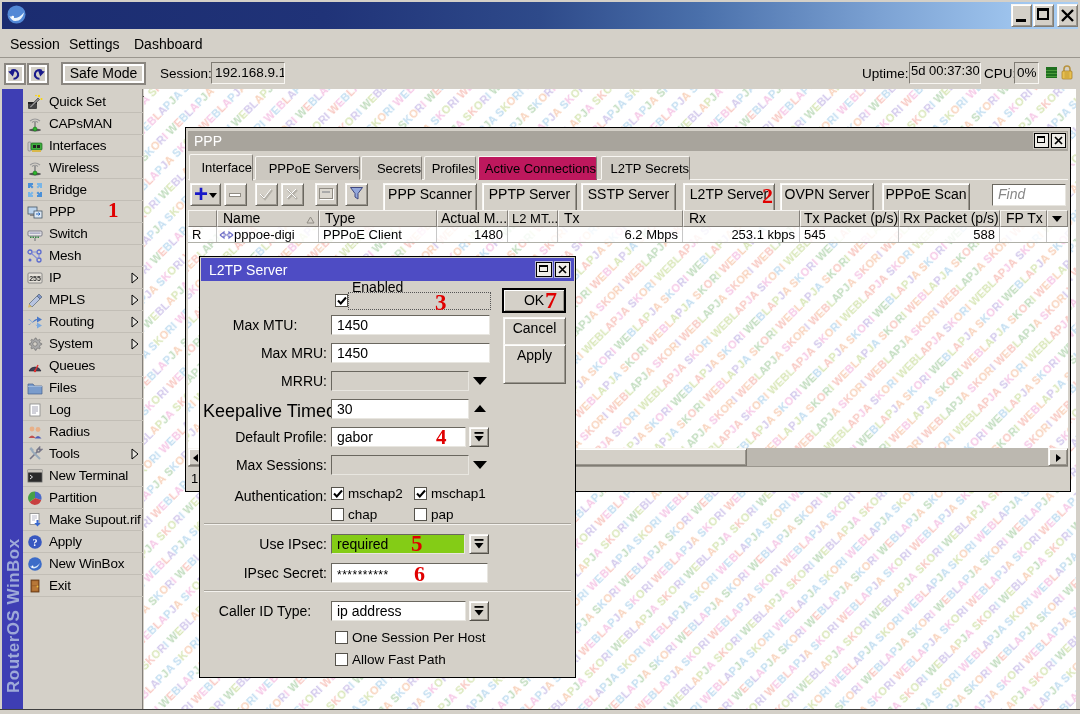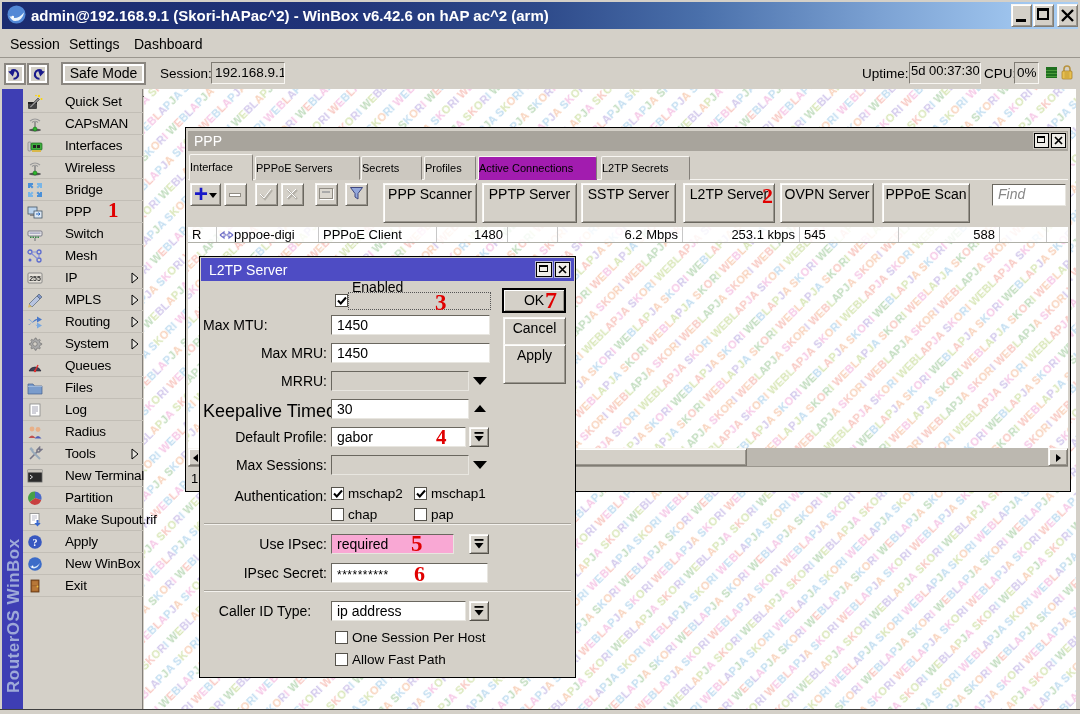--- a/index.html
+++ b/index.html
@@ -16,53 +16,51 @@
   padding:2px 5px;font-size:14px;line-height:15px;white-space:nowrap;
   overflow:hidden}
 .cb {position:absolute;width:13px;height:13px;background:#fff;
   border:1px solid #55524b}
 .cbtn {position:absolute;width:20px;height:20px;border:1px solid;
   border-color:#f8f6f2 #55524b #55524b #f8f6f2;background:#d4d0c8;
   box-shadow:inset 1px 1px 0 #fff,inset -1px -1px 0 #9a968e;
   text-align:center;line-height:16px}
 .sitem {position:absolute;left:23px;width:120px;height:22px;
   border-bottom:1px solid #c2beb6;font-size:13.5px}
-.slab {position:absolute;left:42px;top:3px;white-space:nowrap;
+.slab {position:absolute;left:26px;top:3px;white-space:nowrap;
   letter-spacing:-0.2px}
 .btn {position:absolute;height:40px;border:1px solid;
   border-color:#f8f6f2 #6a675f #6a675f #f8f6f2;background:#d4d0c8;
   box-shadow:inset 1px 1px 0 #fff,inset -1px -1px 0 #9a968e;
   text-align:center;font-size:14px;line-height:21px;white-space:nowrap}
 .tbtn {position:absolute;top:55px;height:23px;border:1px solid;
   border-color:#f8f6f2 #6a675f #6a675f #f8f6f2;background:#d4d0c8;
   box-shadow:inset 1px 1px 0 #fff,inset -1px -1px 0 #9a968e}
 .hcell {position:absolute;top:0;height:17px;background:#d4d0c8;
   border-top:1px solid #f6f4f0;border-left:1px solid #f6f4f0;
   border-right:1px solid #84807a;border-bottom:1px solid #84807a;
   font-size:14px;line-height:15px;padding-left:5px;white-space:nowrap;
   overflow:hidden}
 .rcell {position:absolute;top:0;height:15px;font-size:13px;
   line-height:15px;padding:0 4px;white-space:nowrap;overflow:hidden;
   border-right:1px solid #c8c8c8}
-.tab {position:absolute;font-size:11px;text-align:left;
+.tab {position:absolute;font-size:13px;text-align:right;
   border:1px solid;border-color:#f8f6f2 #84807a transparent #f8f6f2;
   border-radius:2px 2px 0 0;overflow:hidden}
 </style></head><body>
 
 <div class="abs" style="left:0;top:0;width:1080px;height:29px;
  background:linear-gradient(90deg,#1b2c70 0%,#203378 30%,#2e4a8a 50%,
  #4a70ab 65%,#7da3d4 82%,#a0c6ef 95%,#aacef2 100%);
  border:2px solid #d4d0c8;border-bottom:none">
   <svg width="19" height="19" viewBox="0 0 16 16" style="position:absolute;left:5px;top:3px">
     <circle cx="8" cy="8" r="7.6" fill="#5288d6"></circle>
     <path d="M2 9 Q7.5 14 14.5 6 Q13 13 7 13.5 Q3.5 13.2 2 9Z" fill="#eaf4fc"></path>
       <circle cx="4.8" cy="10.2" r="1.2" fill="#fff"></circle>
   </svg>
-  <span style="position:absolute;left:29px;top:5px;color:#fff;
-    font-weight:bold;font-size:15px">admin@192.168.9.1 (Skori-hAPac^2) - WinBox v6.42.6 on hAP ac^2 (arm)</span>
   <div class="raised" style="position:absolute;left:1009px;top:2px;width:21px;
     height:23px">
       <div style="position:absolute;left:4px;top:14px;width:10px;
     height:3px;background:#000"></div>
     </div>
   <div class="raised" style="position:absolute;left:1031px;top:2px;width:21px;
     height:23px">
       <div style="position:absolute;left:3px;top:3px;width:12px;
     height:12px;border:2px solid #000;border-top-width:3px"></div>
     </div>
@@ -388,21 +386,21 @@
 
   <div class="abs" style="left:2px;top:51px;width:880px;height:1px;
     background:#f6f4f0"></div>
   <div class="tab" style="left:69px;top:28px;width:105px;height:24px;
     background:#ccc8c0;line-height:23px">PPPoE Servers</div>
   <div class="tab" style="left:175px;top:28px;width:61px;height:24px;
     background:#ccc8c0;line-height:23px">Secrets</div>
   <div class="tab" style="left:238px;top:28px;width:52px;height:24px;
     background:#ccc8c0;line-height:23px">Profiles</div>
   <div class="tab" style="left:292px;top:28px;width:119px;height:24px;
-    background:#a21caf;line-height:23px">Active Connections</div>
+    background:#be185d;line-height:23px">Active Connections</div>
   <div class="tab" style="left:415px;top:28px;width:89px;height:24px;
     background:#ccc8c0;line-height:23px">L2TP Secrets</div>
   <div class="tab" style="left:3px;top:26px;width:64px;height:27px;
     background:#d4d0c8;line-height:25px;z-index:3">Interface</div>
 
   <div class="tbtn" style="left:4px;width:31px">
     <span style="position:absolute;left:3px;top:-4px;color:#1818c8;
       font-size:24px;font-weight:bold">+</span>
     <span style="position:absolute;right:3px;top:9px;width:0;height:0;
       border:4px solid transparent;border-top:5px solid #000;
@@ -456,20 +454,41 @@
           <text x="-51.7" y="52" font-family="Liberation Sans" font-size="11" font-weight="bold" opacity="0.62"><tspan fill="#b8a8e0">S</tspan><tspan fill="#f0a8d8">K</tspan><tspan fill="#f4b894">O</tspan><tspan fill="#9ecae8">R</tspan><tspan fill="#f4b894">I</tspan> <tspan fill="#c2d88e">W</tspan><tspan fill="#c2d88e">E</tspan><tspan fill="#c2d88e">B</tspan><tspan fill="#c2d88e">L</tspan><tspan fill="#f4a89e">A</tspan><tspan fill="#f4a89e">P</tspan><tspan fill="#f0a8d8">J</tspan><tspan fill="#f4a89e">A</tspan> </text>
           <text x="51.0" y="52" font-family="Liberation Sans" font-size="11" font-weight="bold" opacity="0.62"><tspan fill="#b8a8e0">S</tspan><tspan fill="#f0a8d8">K</tspan><tspan fill="#f4b894">O</tspan><tspan fill="#9ecae8">R</tspan><tspan fill="#f4b894">I</tspan> <tspan fill="#c2d88e">W</tspan><tspan fill="#c2d88e">E</tspan><tspan fill="#c2d88e">B</tspan><tspan fill="#c2d88e">L</tspan><tspan fill="#f4a89e">A</tspan><tspan fill="#f4a89e">P</tspan><tspan fill="#f0a8d8">J</tspan><tspan fill="#f4a89e">A</tspan> </text>
           <text x="-25.7" y="72" font-family="Liberation Sans" font-size="11" font-weight="bold" opacity="0.62"><tspan fill="#f4b894">S</tspan><tspan fill="#9ecae8">K</tspan><tspan fill="#f0a8d8">O</tspan><tspan fill="#b8a8e0">R</tspan><tspan fill="#f0a8d8">I</tspan> <tspan fill="#9cc898">W</tspan><tspan fill="#9cc898">E</tspan><tspan fill="#9ecae8">B</tspan><tspan fill="#c2d88e">L</tspan><tspan fill="#f4a89e">A</tspan><tspan fill="#c2d88e">P</tspan><tspan fill="#b8a8e0">J</tspan><tspan fill="#f4b894">A</tspan> </text>
           <text x="77.0" y="72" font-family="Liberation Sans" font-size="11" font-weight="bold" opacity="0.62"><tspan fill="#f4b894">S</tspan><tspan fill="#9ecae8">K</tspan><tspan fill="#f0a8d8">O</tspan><tspan fill="#b8a8e0">R</tspan><tspan fill="#f0a8d8">I</tspan> <tspan fill="#9cc898">W</tspan><tspan fill="#9cc898">E</tspan><tspan fill="#9ecae8">B</tspan><tspan fill="#c2d88e">L</tspan><tspan fill="#f4a89e">A</tspan><tspan fill="#c2d88e">P</tspan><tspan fill="#b8a8e0">J</tspan><tspan fill="#f4b894">A</tspan> </text>
         </pattern>
       </defs>
     <rect width="880" height="221" fill="#fff"></rect>
     <rect width="880" height="221" fill="url(#wmB)"></rect>
   </svg>
 
+  <div class="abs" style="left:2px;top:82px;width:880px;height:17px">
+    <div class="hcell" style="left:0;width:29px"></div>
+    <div class="hcell" style="left:29px;width:102px">Name
+      <svg width="9" height="8" style="position:absolute;right:3px;top:5px">
+      <path d="M4.5 1 L8 7 H1 Z" fill="none" stroke="#908c84"></path>
+        </svg></div>
+    <div class="hcell" style="left:131px;width:118px">Type</div>
+    <div class="hcell" style="left:249px;width:71px;padding-left:3px">Actual M...</div>
+    <div class="hcell" style="left:320px;width:50px;padding-left:3px;font-size:13px">L2 MT...</div>
+    <div class="hcell" style="left:370px;width:125px">Tx</div>
+    <div class="hcell" style="left:495px;width:117px">Rx</div>
+    <div class="hcell" style="left:612px;width:99px;padding-left:3px">Tx Packet (p/s)</div>
+    <div class="hcell" style="left:711px;width:101px;padding-left:3px">Rx Packet (p/s)</div>
+    <div class="hcell" style="left:812px;width:47px">FP Tx</div>
+    <div class="hcell" style="left:859px;width:21px;border-color:#f6f4f0
+      #84807a #84807a #f6f4f0">
+        <span style="position:absolute;left:4px;top:5px;
+      width:0;height:0;border:5px solid transparent;border-top:6px solid #000;
+      border-bottom:none"></span>
+      </div>
+  </div>
 
   <div class="abs" style="left:2px;top:99px;width:880px;height:16px;
     background:rgba(255,255,255,0.82);border-bottom:1px solid #b0b0a8">
     <div class="rcell" style="left:0;width:29px">R</div>
     <div class="rcell" style="left:29px;width:102px;padding-left:2px">
       <svg width="15" height="10" style="vertical-align:-1px">
       <path d="M1 5 L5 2 V4 H6.5 M14 5 L10 2 V4 H8.5 M6 5 h3" stroke="#7070c8" fill="none" stroke-width="1.2"></path>
       <path d="M1 5 L5 8 V6 H6.5 M14 5 L10 8 V6 H8.5" stroke="#7070c8" fill="none" stroke-width="1.2"></path>
         </svg>pppoe-digi</div>
     <div class="rcell" style="left:131px;width:118px">PPPoE Client</div>
@@ -527,21 +546,21 @@
   pointer-events:none">
   <div style="position:absolute;left:348px;top:292px;width:143px;height:18px;
     border:1px dotted #555"></div>
   <div class="cb" style="left:335px;top:294px">
       <svg width="12" height="12" viewBox="0 0 12 12" style="position:absolute;left:0;top:0">
         <path d="M2 5.5 L4.8 8.5 L10 2.5" stroke="#000" stroke-width="2" fill="none"></path>
       </svg>
     </div>
   <span style="position:absolute;left:352px;top:279px;font-size:14px">Enabled</span>
 
-  <div style="position:absolute;left:203px;top:317px;width:124px;text-align:left;font-size:14px;white-space:nowrap">Max MTU:</div>
+  <div style="position:absolute;left:203px;top:317px;width:124px;text-align:center;font-size:14px;white-space:nowrap">Max MTU:</div>
     <div class="fld" style="left:331px;top:315px;width:159px;background:#fff">1450</div>
   <div style="position:absolute;left:203px;top:345px;width:124px;text-align:right;font-size:14px;white-space:nowrap">Max MRU:</div>
     <div class="fld" style="left:331px;top:343px;width:159px;background:#fff">1450</div>
   <div style="position:absolute;left:203px;top:373px;width:124px;text-align:right;font-size:14px;white-space:nowrap">MRRU:</div>
     <div class="fld" style="left:331px;top:371px;width:138px;background:#d4d0c8"></div>
     <div style="position:absolute;left:473px;top:377px;width:0;height:0;border-left:7px solid transparent;border-right:7px solid transparent;border-top:8px solid #000"></div>
   <div style="position:absolute;left:203px;top:401px;width:124px;text-align:right;font-size:18px;white-space:nowrap">Keepalive Timeout:</div>
     <div class="fld" style="left:331px;top:399px;width:138px;background:#fff">30</div>
     <div style="position:absolute;left:474px;top:405px;width:0;height:0;border-left:6.5px solid transparent;border-right:6.5px solid transparent;border-bottom:7px solid #000"></div>
   <div style="position:absolute;left:203px;top:429px;width:124px;text-align:right;font-size:14px;white-space:nowrap">Default Profile:</div>
@@ -569,21 +588,21 @@
     <span style="position:absolute;left:431px;top:486px;font-size:13.5px">mschap1</span>
   <div class="cb" style="left:331px;top:508px"></div>
     <span style="position:absolute;left:348px;top:507px;font-size:13.5px">chap</span>
   <div class="cb" style="left:414px;top:508px"></div>
     <span style="position:absolute;left:431px;top:507px;font-size:13.5px">pap</span>
 
   <div style="position:absolute;left:204px;top:523px;width:367px;height:2px;
     border-top:1px solid #a8a49c;border-bottom:1px solid #f4f2ee"></div>
 
   <div style="position:absolute;left:203px;top:536px;width:124px;text-align:right;font-size:14px;white-space:nowrap">Use IPsec:</div>
-    <div class="fld" style="left:331px;top:534px;width:123px;background:#f9a8d4">required</div>
+    <div class="fld" style="left:331px;top:534px;width:134px;background:#84cc16">required</div>
     <div class="cbtn" style="left:469px;top:534px"><svg width="18" height="18" viewBox="0 0 18 18">
         <rect x="4.5" y="4" width="9" height="1.8" fill="#000"></rect>
         <path d="M4.5 8 h9 L9 13.5 Z" fill="#000"></path>
       </svg></div>
   <div style="position:absolute;left:203px;top:565px;width:124px;text-align:right;font-size:14px;white-space:nowrap">IPsec Secret:</div>
   <div class="fld" style="left:331px;top:563px;width:157px;background:#fff;
     font-size:12px;letter-spacing:0.5px;line-height:18px">**********</div>
 
   <div style="position:absolute;left:204px;top:590px;width:367px;height:2px;
     border-top:1px solid #a8a49c;border-bottom:1px solid #f4f2ee"></div>

